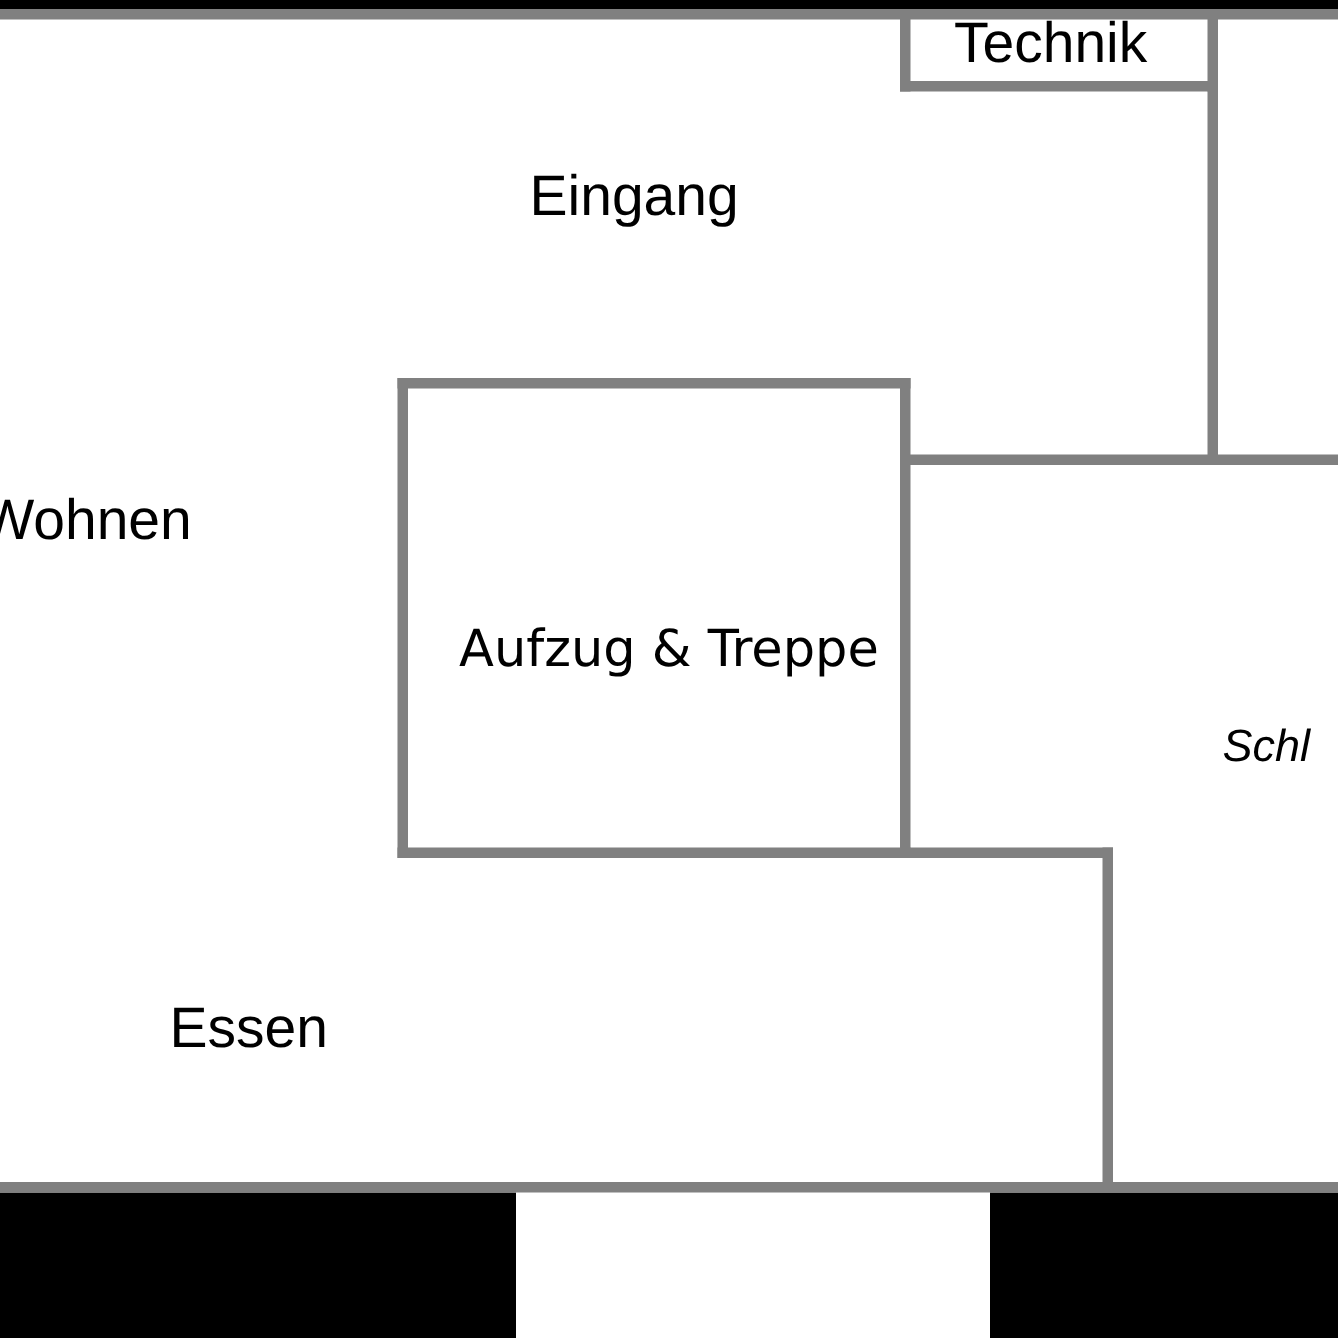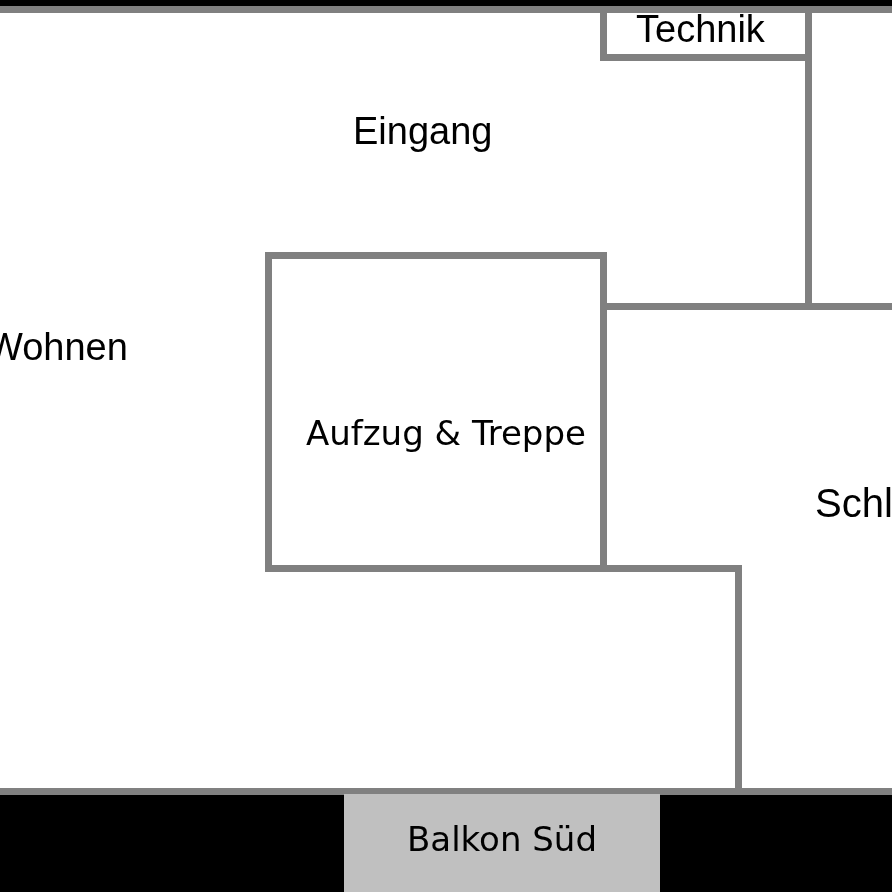--- a/index.html
+++ b/index.html
@@ -74,21 +74,22 @@
   #label-wohnen {
     left: -13px; top: 328px;
     font-size: 38px;
   }
   #label-aufzug-treppe {
     left: 306px; top: 416px;
     font-size: 34px;
   }
   #label-schlafen {
     left: 815px; top: 483px;
-    font-size: 40px;
+    font-size: 30px;
+    font-style: italic;
   }
   #label-essen {
     left: 113px; top: 667px;
     font-size: 38px;
   }
 
   
   #balkon-sued {
     position: absolute;
     left: 344px;
@@ -139,18 +140,16 @@
   <div class="room-label fnt-liberation" id="label-eingang">Eingang</div>
 
   <div class="room-label fnt-liberation" id="label-technik">Technik</div>
 
   <div class="room-label fnt-liberation" id="label-wohnen">Wohnen</div>
 
   <div class="room-label fnt-dejavu" id="label-aufzug-treppe">Aufzug &amp; Treppe</div>
 
   <div class="room-label fnt-liberation" id="label-schlafen">Schl</div>
 
+  <div class="room-label fnt-liberation" id="label-essen">Essen</div>
 
-  <div id="balkon-sued">
-    <div class="fnt-dejavu" id="label-balkon-sued">Balkon Süd</div>
-  </div>
 
 </div>
 
 </body></html>

